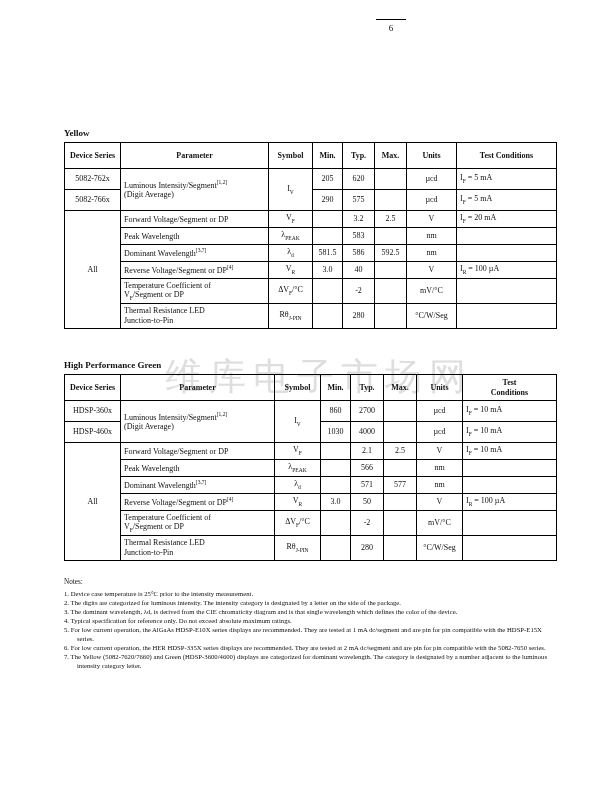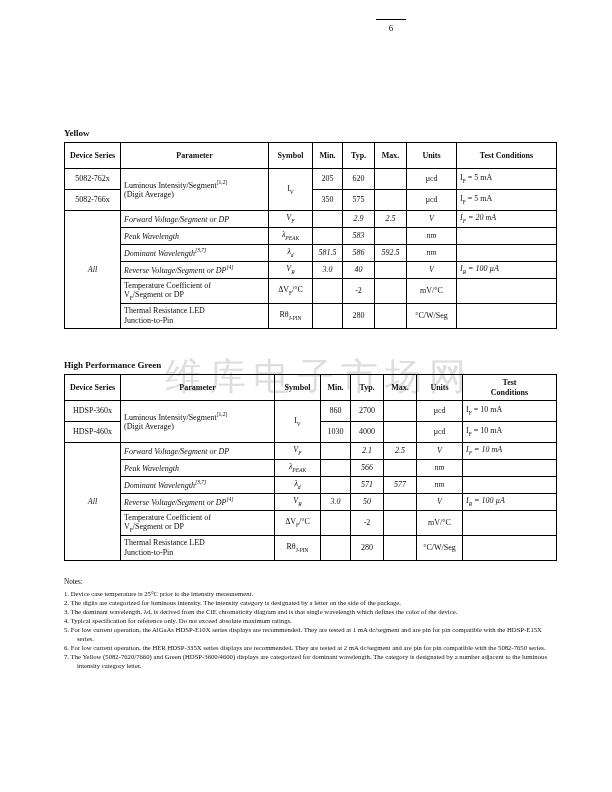--- a/index.html
+++ b/index.html
@@ -25,21 +25,21 @@
   .sec-green  { top:360px; }
   .sec-title  { font-weight:bold; font-size:9px; margin-bottom:4px; }
   table {
     border-collapse:collapse; width:492px; table-layout:fixed;
     font-size:8px; background:transparent;
   }
   th, td { border:1px solid #000; padding:1px 3px; vertical-align:middle; overflow:hidden; }
   th { font-weight:bold; height:26px; line-height:1.15; }
   td { line-height:1.2; }
   tr.lum td { height:21px; }
-  tr.s  td { height:17px;font-style:italic; }
+  tr.s  td { height:17px; }
   tr.d  td { height:25px; }
   td.param, td.test { text-align:left; }
   td.center { text-align:center; }
   sub { font-size:5.5px; vertical-align:sub; }
   sup { font-size:5.5px; vertical-align:super; }
   .narrow { display:inline-block; max-width:48px; }
   .notes { position:absolute; left:64px; top:578px; width:492px; z-index:1;
            font-size:6.7px; line-height:1.35; }
   .notes-title { font-weight:normal; font-size:7.2px; margin-bottom:1px; }
   .note { padding-left:13px; text-indent:-13px; }
@@ -85,32 +85,32 @@
         </td>
         <td class="center" rowspan="2"><span>I</span><sub>V</sub></td>
         <td class="center">205</td>
         <td class="center">620</td>
         <td class="center"></td>
         <td class="center">µcd</td>
         <td class="test"><span>I</span><sub>F</sub><span> = 5 mA</span></td>
       </tr>
       <tr class="lum">
         <td class="center">5082-766x</td>
-        <td class="center">350</td>
+        <td class="center">290</td>
         <td class="center">575</td>
         <td class="center"></td>
         <td class="center">µcd</td>
         <td class="test"><span>I</span><sub>F</sub><span> = 5 mA</span></td>
       </tr>
       <tr class="s">
         <td class="center" rowspan="6">All</td>
         <td class="param"><span>Forward Voltage/Segment or DP</span><sup></sup></td>
         <td class="center"><span>V</span><sub>F</sub><span></span></td>
         <td class="center"></td>
-        <td class="center">2.9</td>
+        <td class="center">3.2</td>
         <td class="center">2.5</td>
         <td class="center">V</td>
         <td class="test"><span>I</span><sub>F</sub><span> = 20 mA</span></td>
       </tr>
       <tr class="s">
         <td class="param"><span>Peak Wavelength</span><sup></sup></td>
         <td class="center"><span>λ</span><sub>PEAK</sub></td>
         <td class="center"></td>
         <td class="center">583</td>
         <td class="center"></td>

